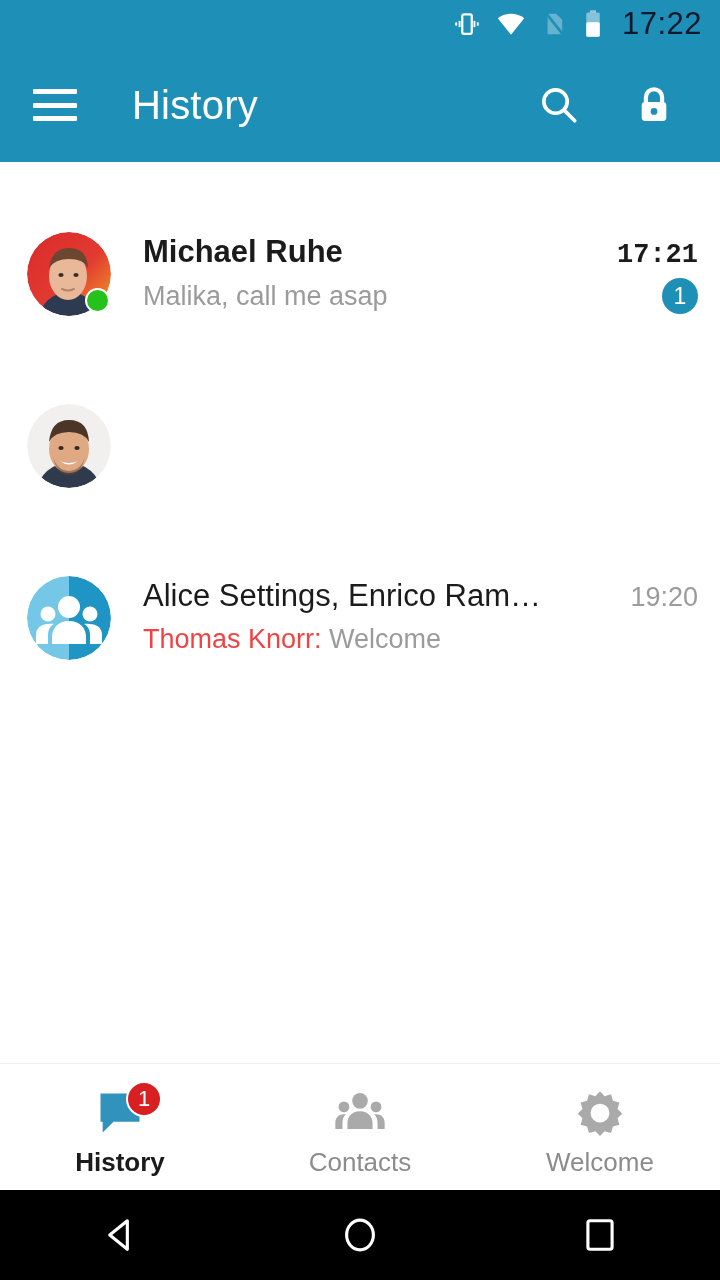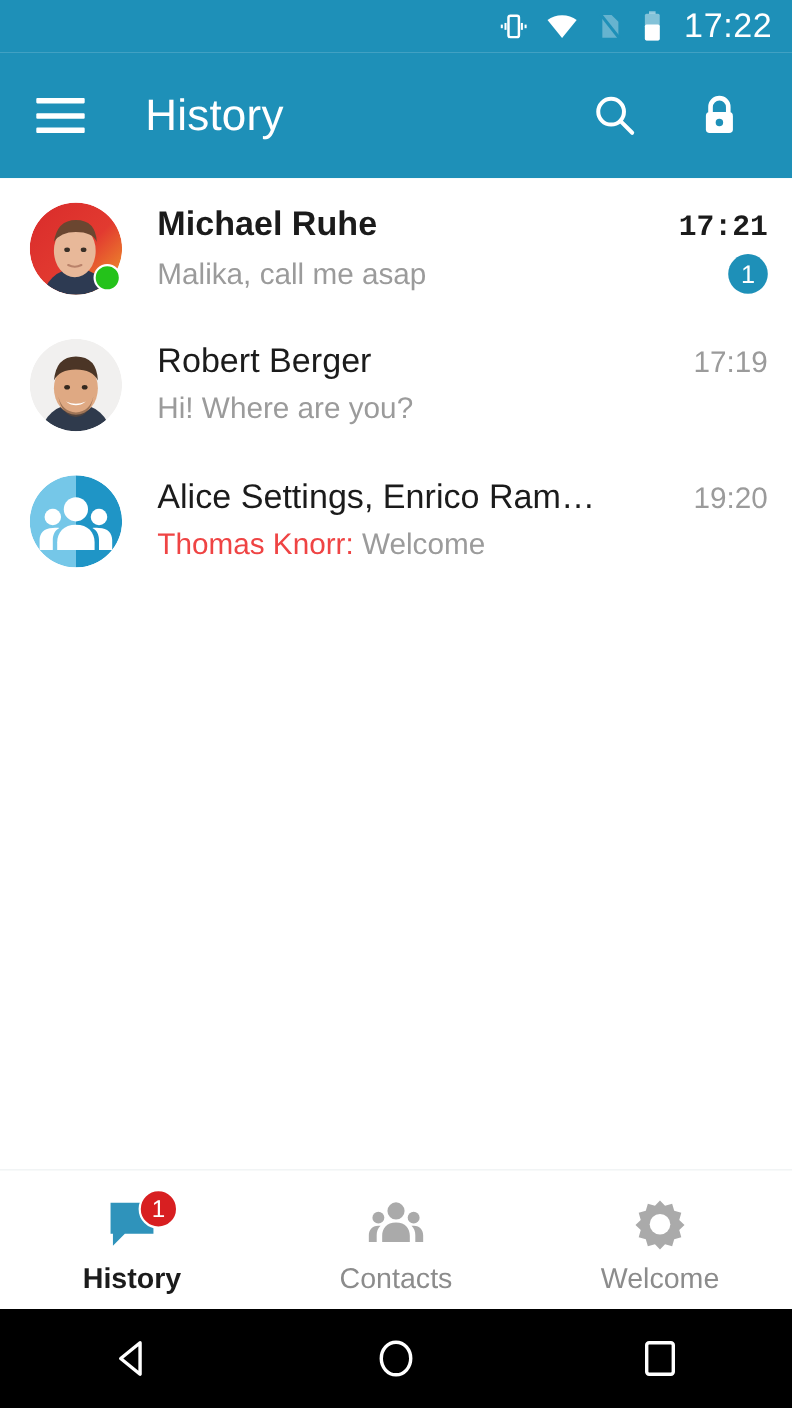--- a/index.html
+++ b/index.html
@@ -13,21 +13,21 @@
 
   
   .statusbar{
     position:absolute; top:0; left:0; width:720px; height:48px;
     background:#1e90b8;
     display:flex; align-items:center; justify-content:flex-end;
     padding-right:18px; gap:14px;
   }
   .sb-icon{ display:flex; align-items:center; justify-content:center; }
   .sb-time{
-    color:#ffffff; font-size:31px; letter-spacing:.5px;
+    color:#0f172a; font-size:31px; letter-spacing:.5px;
     font-family:"Liberation Sans", sans-serif; line-height:1;
     margin-left:4px; padding-bottom:2px;
   }
 
   
   .appbar{
     position:absolute; top:48px; left:0; width:720px; height:114px;
     background:#1e90b8; display:flex; align-items:center;
   }
   .hamburger{
@@ -43,21 +43,21 @@
   .appbar-actions{ margin-left:auto; display:flex; align-items:center; gap:50px; margin-right:44px; }
   .appbar-actions .act{ cursor:pointer; display:flex; align-items:center; justify-content:center; }
 
   
   .list{
     position:absolute; top:162px; left:0; width:720px; height:901px;
     background:#ffffff; overflow:hidden;
   }
   .row{
     position:relative; display:flex; align-items:flex-start;
-    height:124px; padding:22px 22px 0 0; cursor:pointer;
+    height:124px; padding:22px 22px 0 0; cursor:pointer;margin-top:48px;
   }
   .avatar-wrap{ position:relative; width:84px; height:84px; margin-left:27px; flex:0 0 84px; }
   .avatar{
     width:84px; height:84px; border-radius:50%; overflow:hidden; position:relative;
   }
   .online-dot{
     position:absolute; right:1px; bottom:3px; width:25px; height:25px;
     border-radius:50%; background:#24c21a; border:2px solid #ffffff;
   }
   .row-main{ flex:1; margin-left:32px; min-width:0; padding-top:2px; }
@@ -227,30 +227,20 @@
               <ellipse cx="42" cy="45" rx="20" ry="24" fill="#dfa983"></ellipse>
               <path d="M22 38 q2 -22 20 -22 q19 0 20 22 q-5 -10 -20 -10 q-15 0 -20 10 z" fill="#4b3526"></path>
               <ellipse cx="34" cy="44" rx="2.6" ry="2.1" fill="#35291f"></ellipse>
               <ellipse cx="50" cy="44" rx="2.6" ry="2.1" fill="#35291f"></ellipse>
               <path d="M33 57 q9 7 18 0 q-9 4 -18 0 z" fill="#ffffff"></path>
               <path d="M26 52 q3 14 16 15 q13 -1 16 -15 q-3 18 -16 19 q-13 -1 -16 -19 z" fill="#6b4b33" opacity="0.55"></path>
             </g>
           </svg>
         </div>
       </div>
-      <div class="row-main">
-        <div class="row-top">
-          <span class="row-name">Robert Berger</span>
-          <span class="row-time">17:19</span>
-        </div>
-        <div class="row-bottom">
-          <span class="row-snippet">Hi! Where are you?</span>
-          <span class="spacer-cell"></span>
-        </div>
-      </div>
     </div>
 
     <div class="row">
       <div class="avatar-wrap">
         <div class="avatar">
           <svg width="84" height="84" viewBox="0 0 84 84">
             <defs>
                 <clipPath id="c3">
                   <circle cx="42" cy="42" r="42"></circle>
                 </clipPath>

